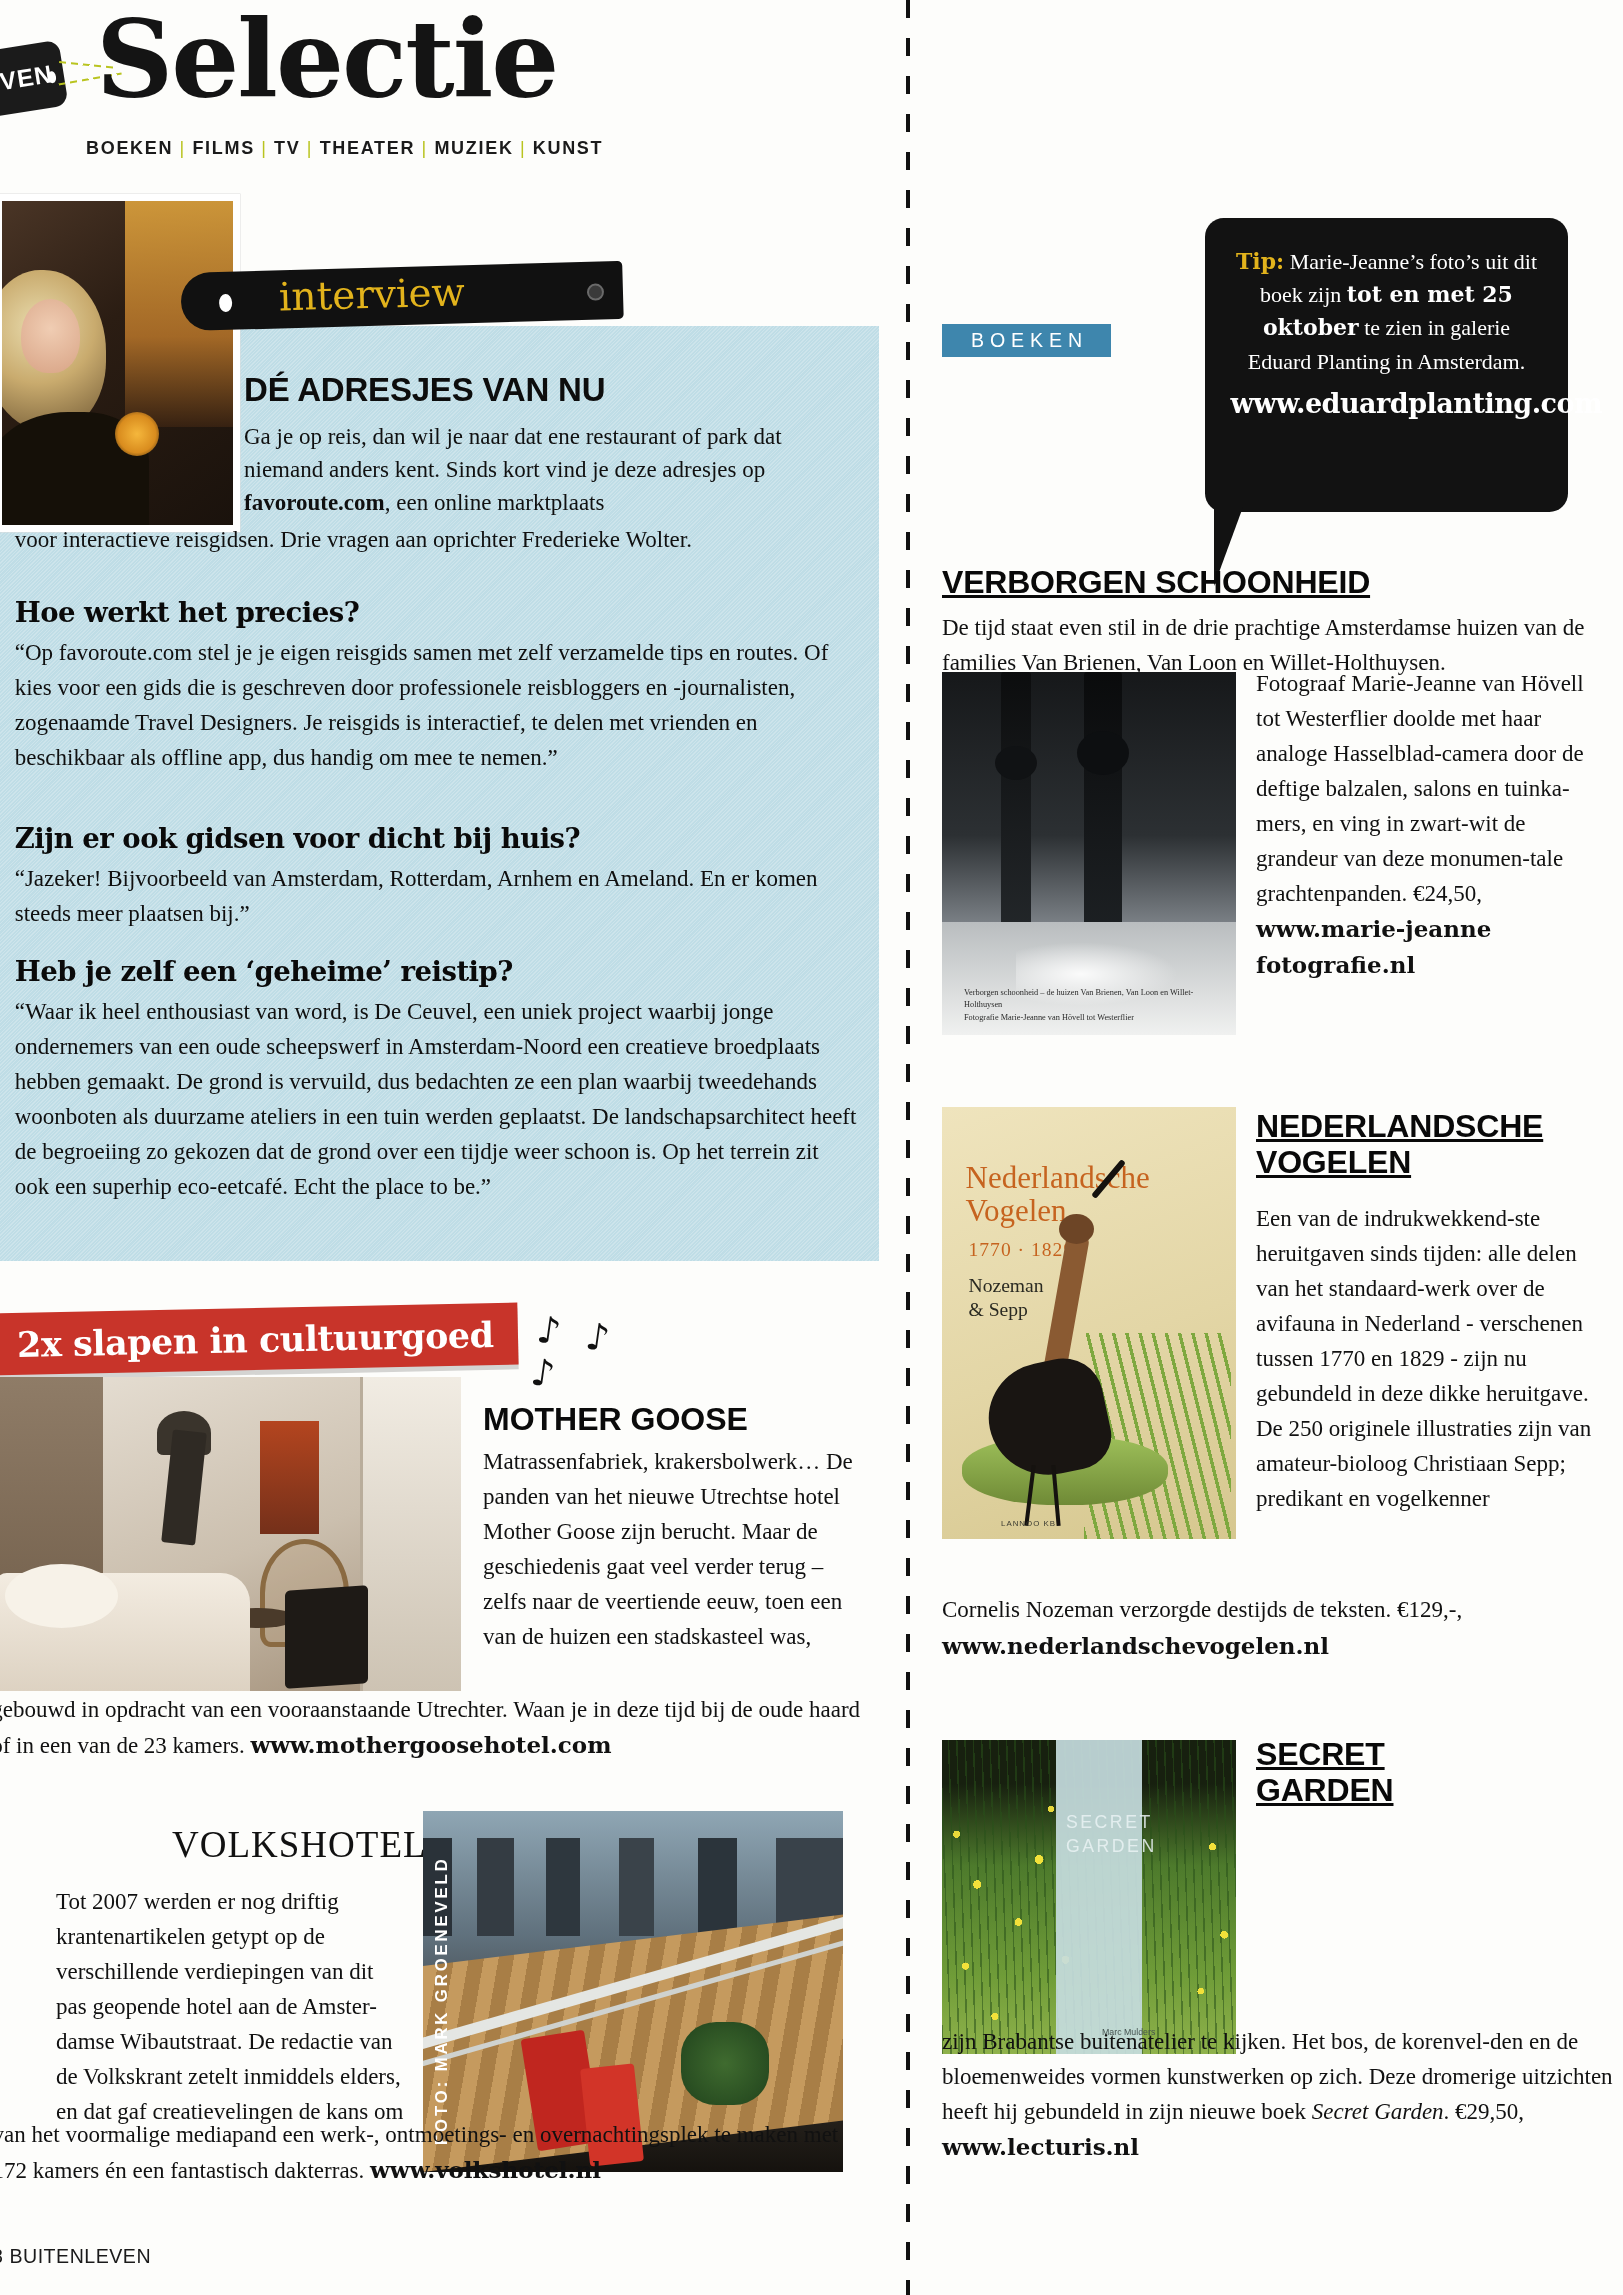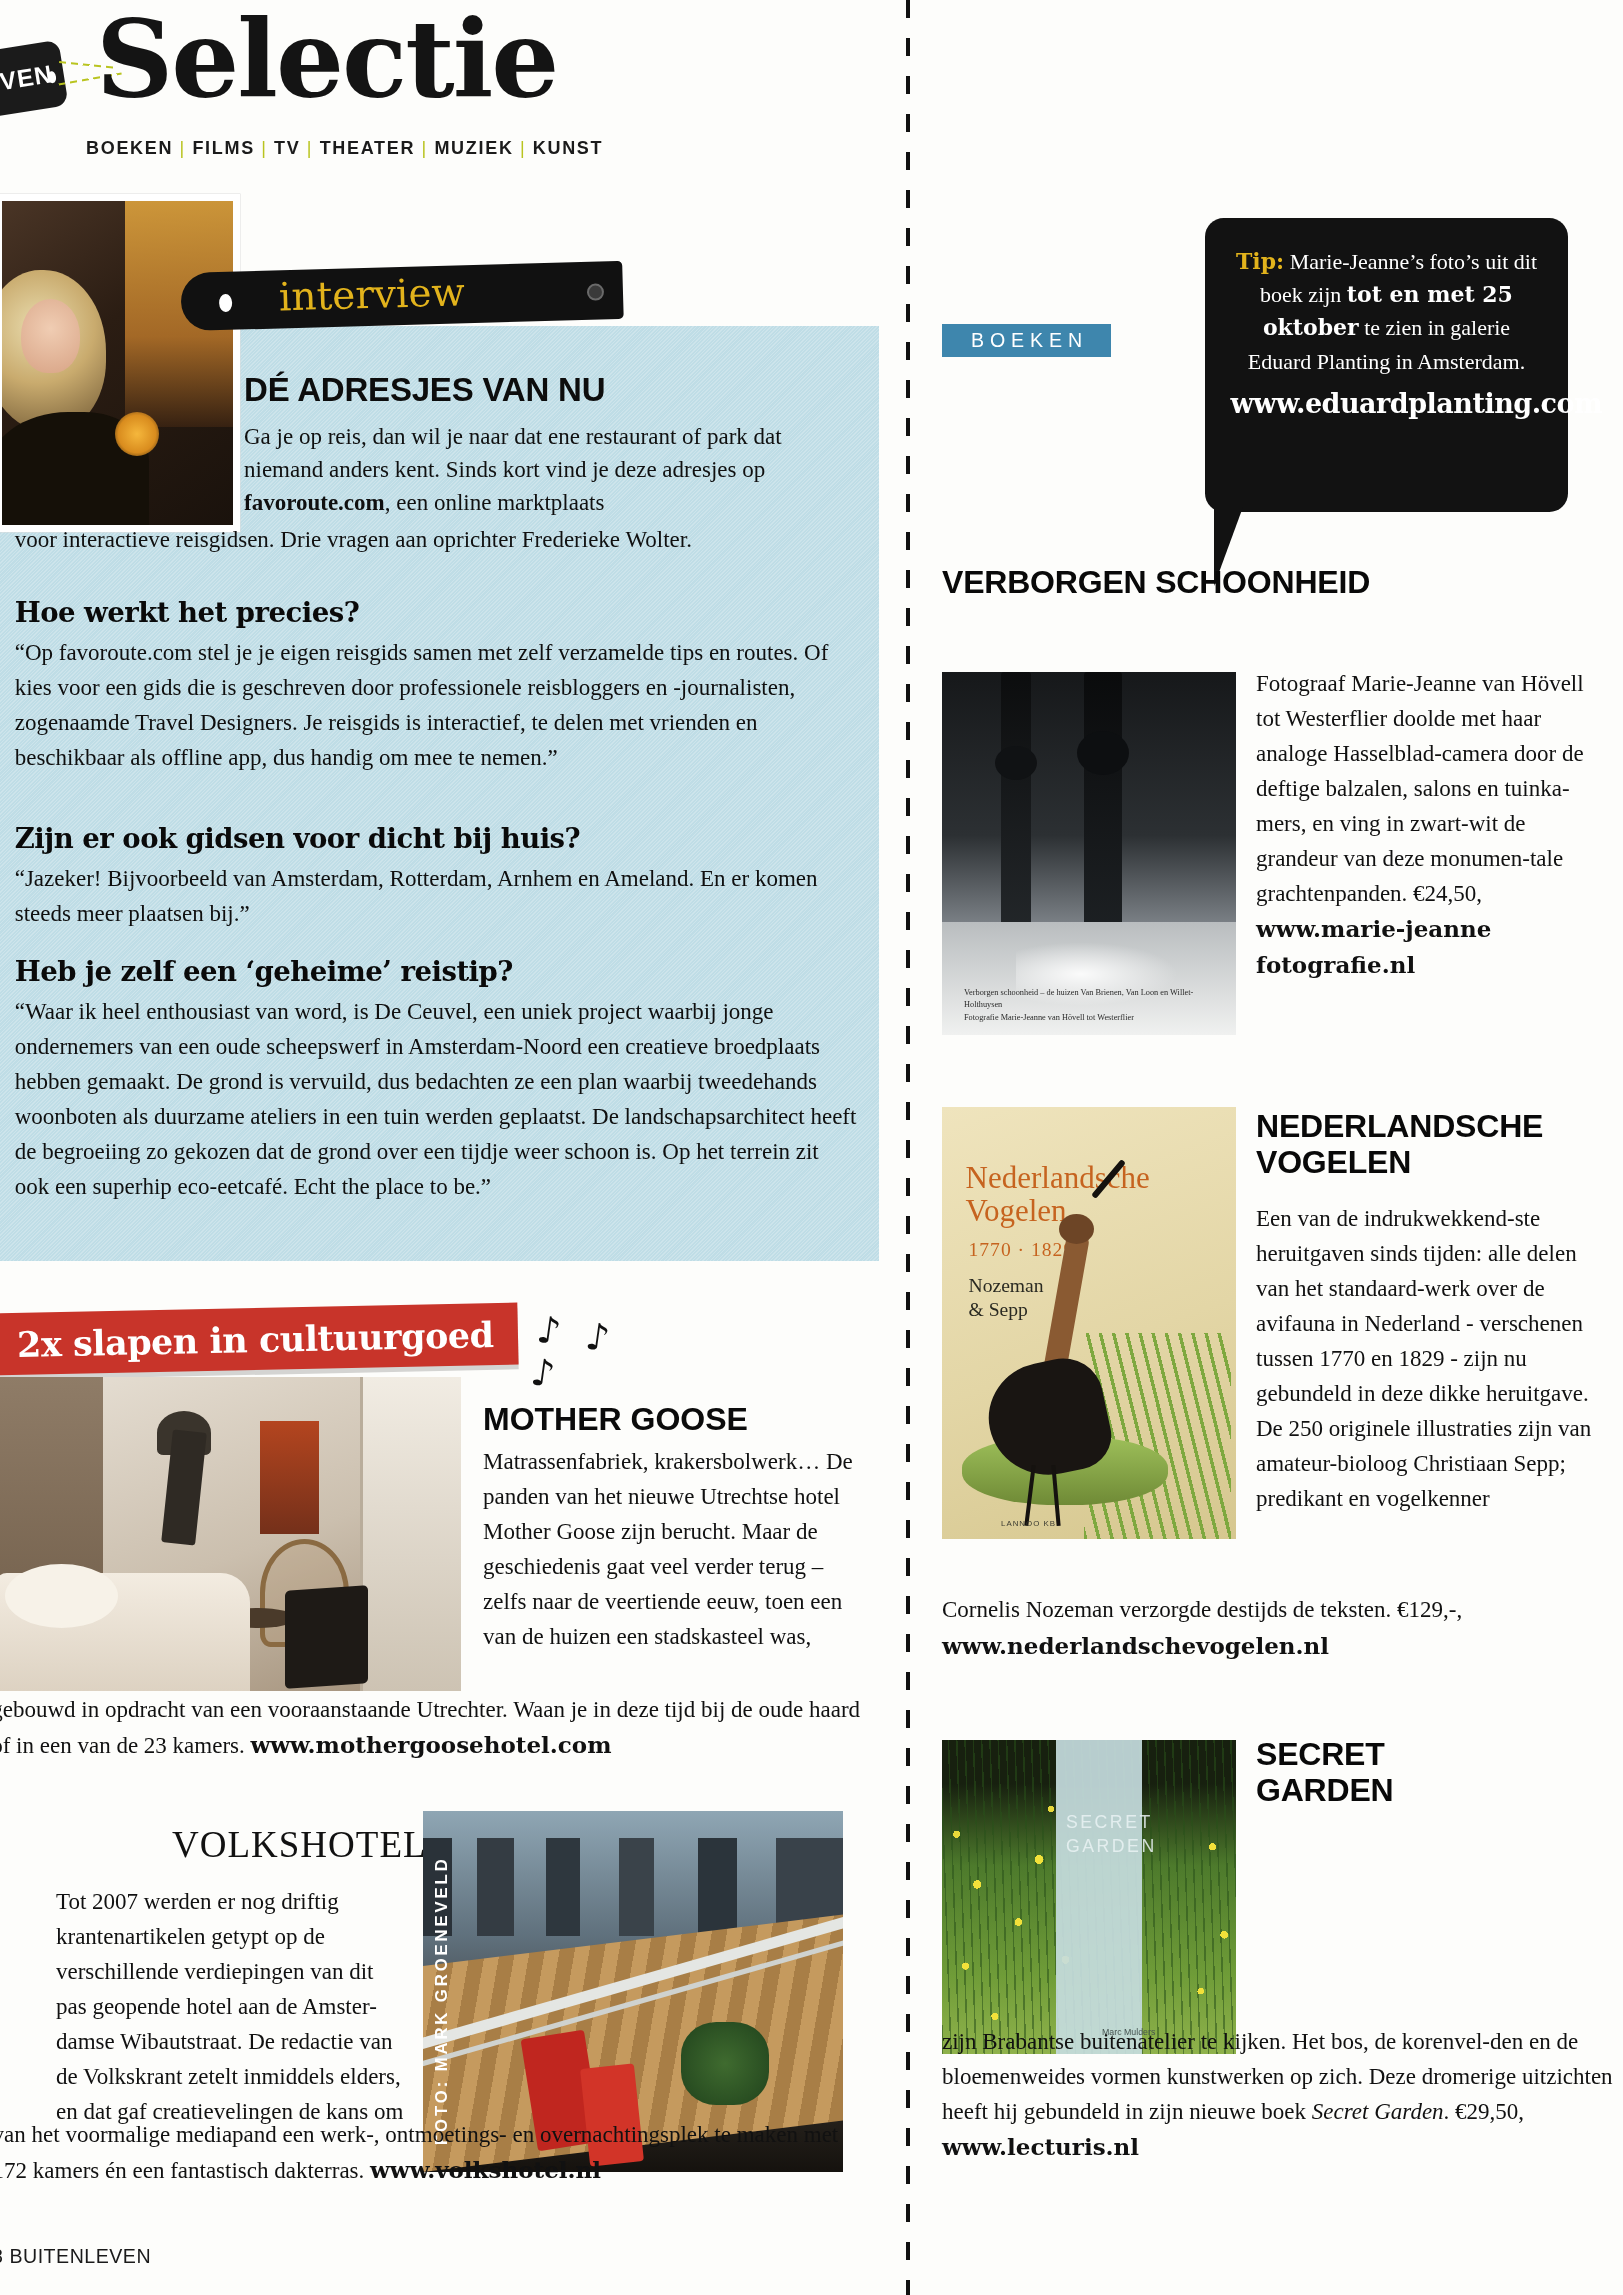--- a/index.html
+++ b/index.html
@@ -253,21 +253,21 @@
   }
   .tip-text .tip{color:#e2b31c;font-family:"DejaVu Serif",serif;font-weight:700;}
   .tip-text .b{font-family:"DejaVu Serif",serif;font-weight:700;}
   .tip-url{
     color:#fff;font-family:"DejaVu Serif",serif;font-weight:700;
     font-size:27px;text-align:center;margin-top:9.8px;letter-spacing:-0.5px;
   }
 
   .r-head{
     position:absolute;font-family:"Liberation Sans",sans-serif;font-weight:700;
-    color:#090909;letter-spacing:-0.2px;
+    color:#090909;letter-spacing:-0.2px;text-decoration:underline;
   }
   .r-body{position:absolute;font-size:23px;line-height:1.52;color:#111;}
   .r-body .b{font-family:"DejaVu Serif",serif;font-weight:700;}
   .r-body .i{font-style:italic;}
 
   
   .bk1{
     position:absolute;left:942px;top:672px;width:294px;height:363px;
     background:linear-gradient(180deg,#16181a,#2c3033 45%,#8d9399 75%,#e9eaea);
     overflow:hidden;
@@ -449,20 +449,21 @@
 
   <div class="tip-bubble">
     <div class="tip-text">
       <span class="tip">Tip:</span><span> Marie-Jeanne’s foto’s uit dit boek zijn </span><span class="b">tot en met 25 oktober</span><span> te zien in galerie Eduard Planting in Amsterdam.</span>
     </div>
     <div class="tip-url">www.eduardplanting.com</div>
     <div class="tail"></div>
   </div>
 
   <div class="r-head" style="left:942px;top:564px;width:667px;font-size:32px;">VERBORGEN SCHOONHEID</div>
+  <div class="r-body" style="left:942px;top:611px;width:667px;">De tijd staat even stil in de drie prachtige Amsterdamse huizen van de families Van Brienen, Van Loon en Willet-Holthuysen.</div>
 
   <div class="bk1">
     <div class="col1"></div>
     <div class="knob1"></div>
     <div class="col2"></div>
     <div class="knob2"></div>
     <div class="floor"></div>
     <div class="shadow"></div>
   </div>
   <div class="bk1cap">

